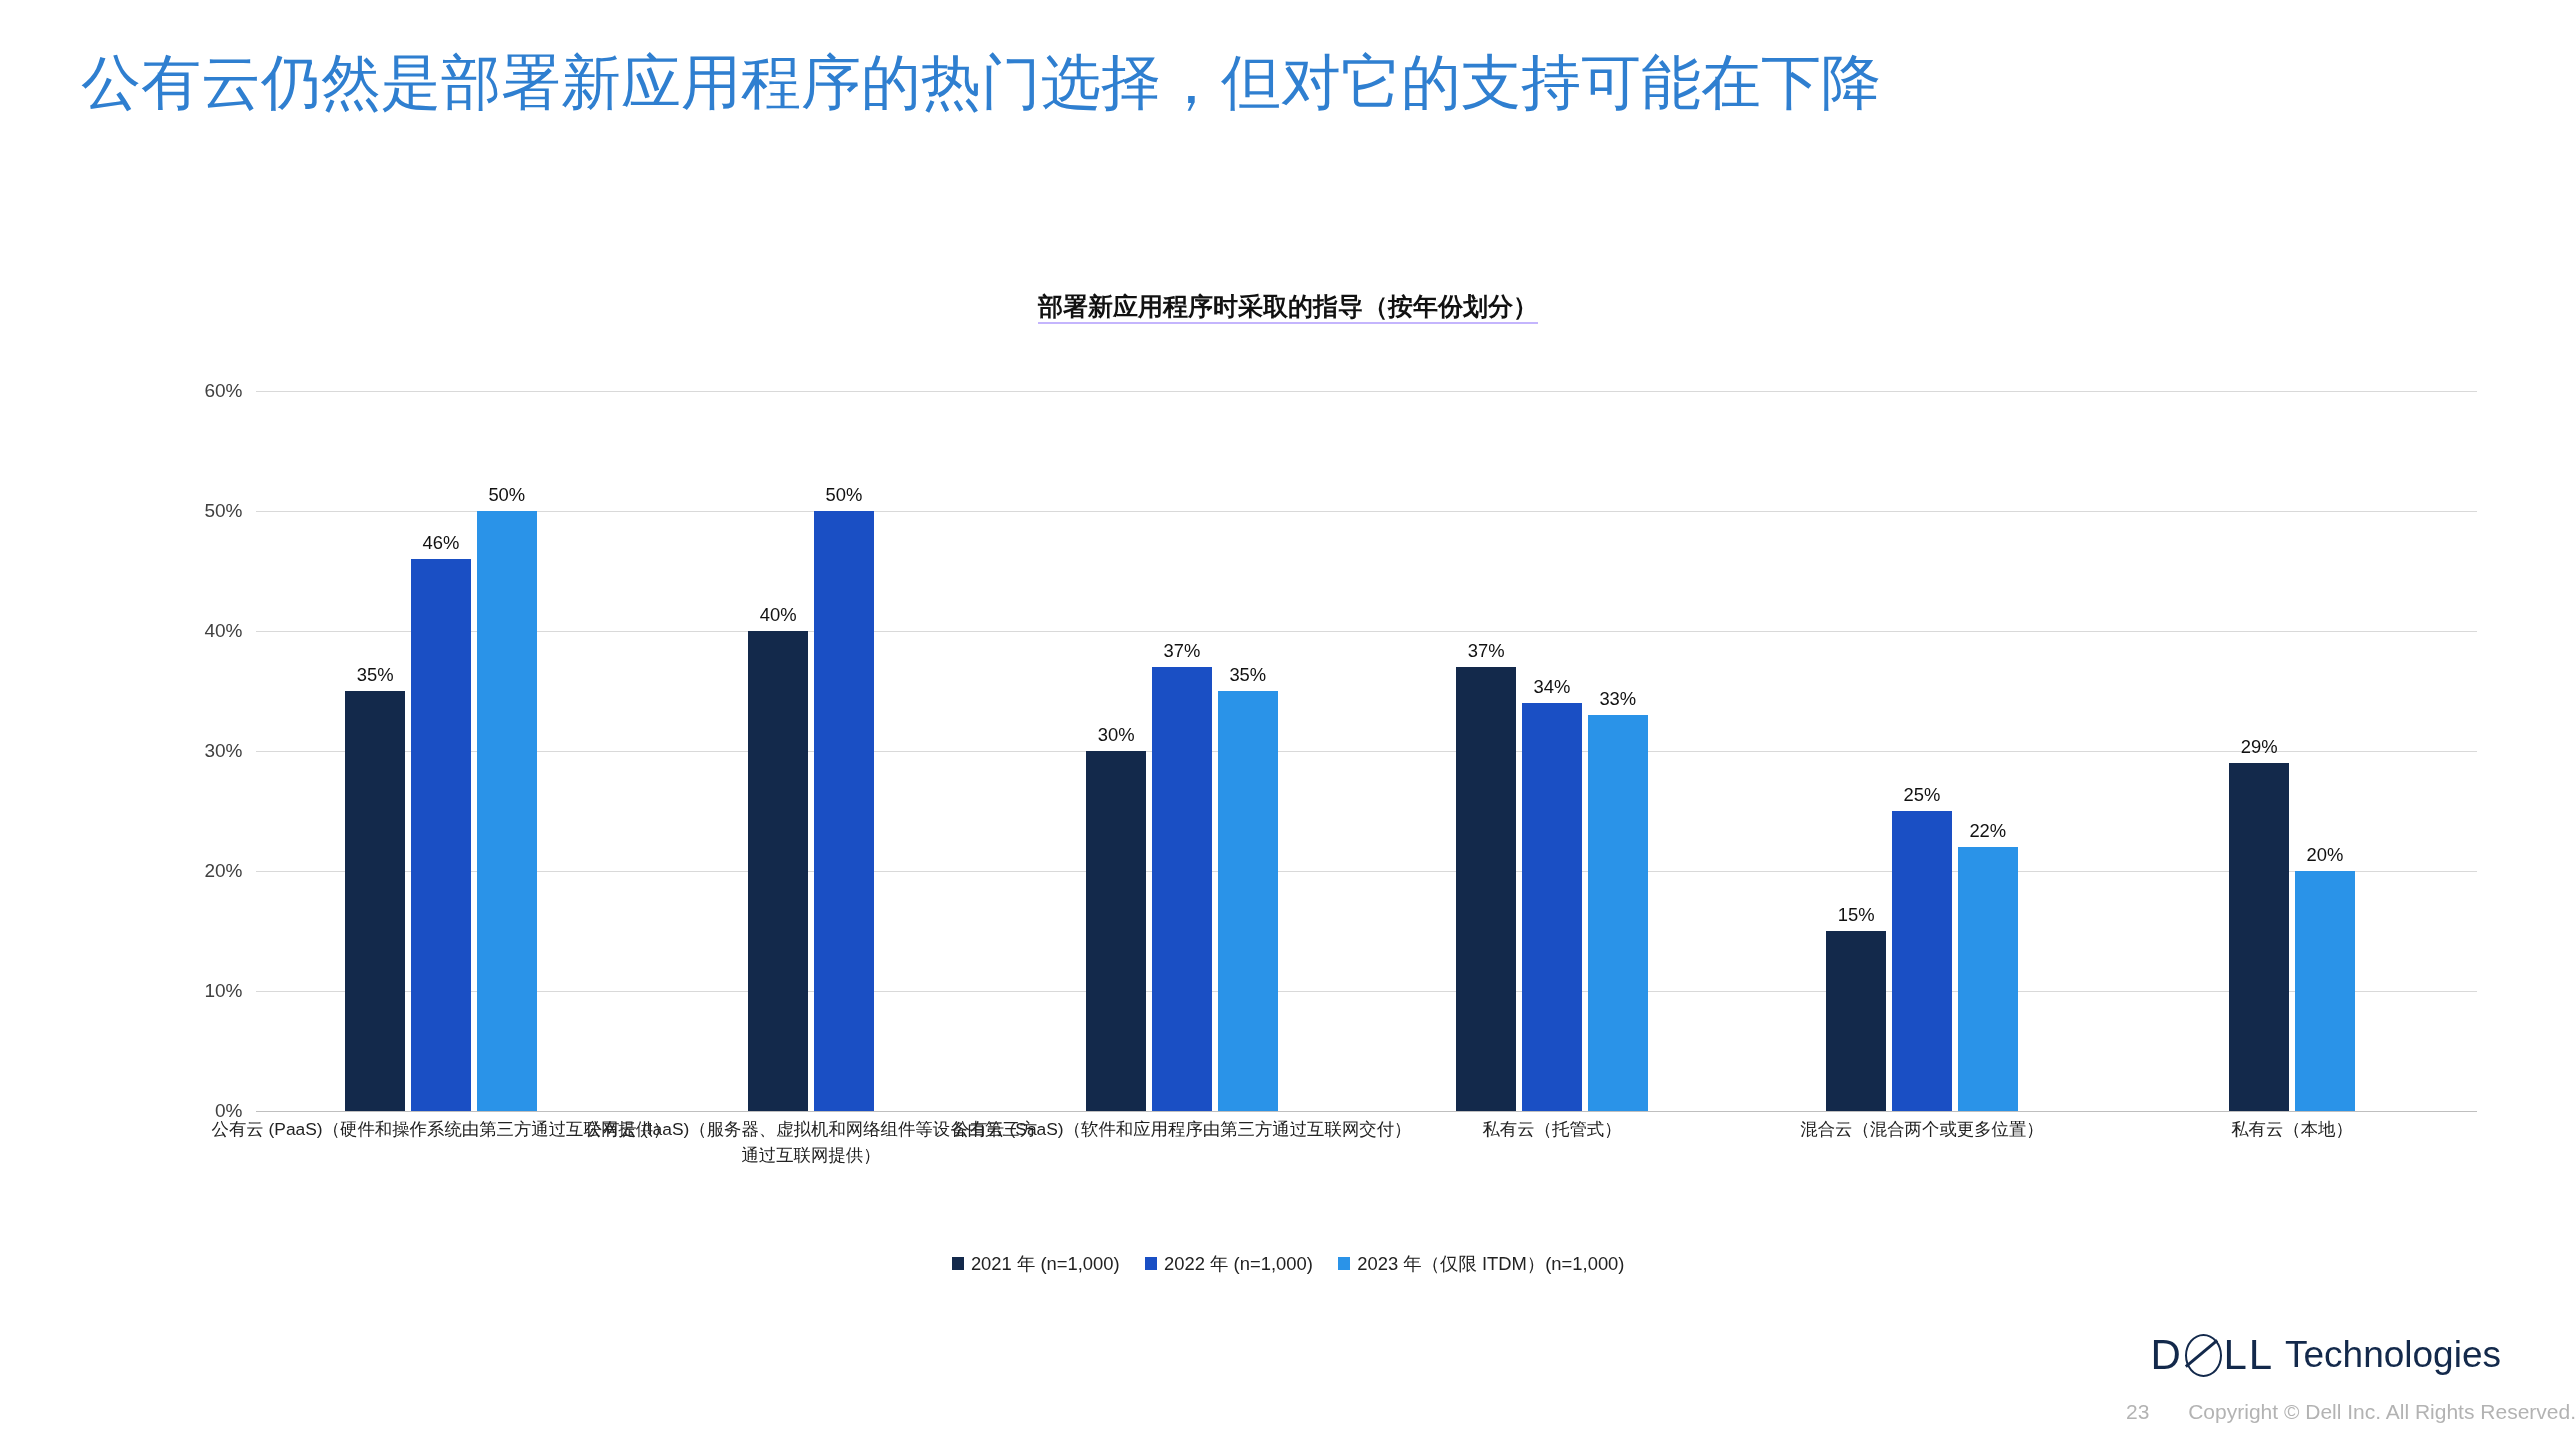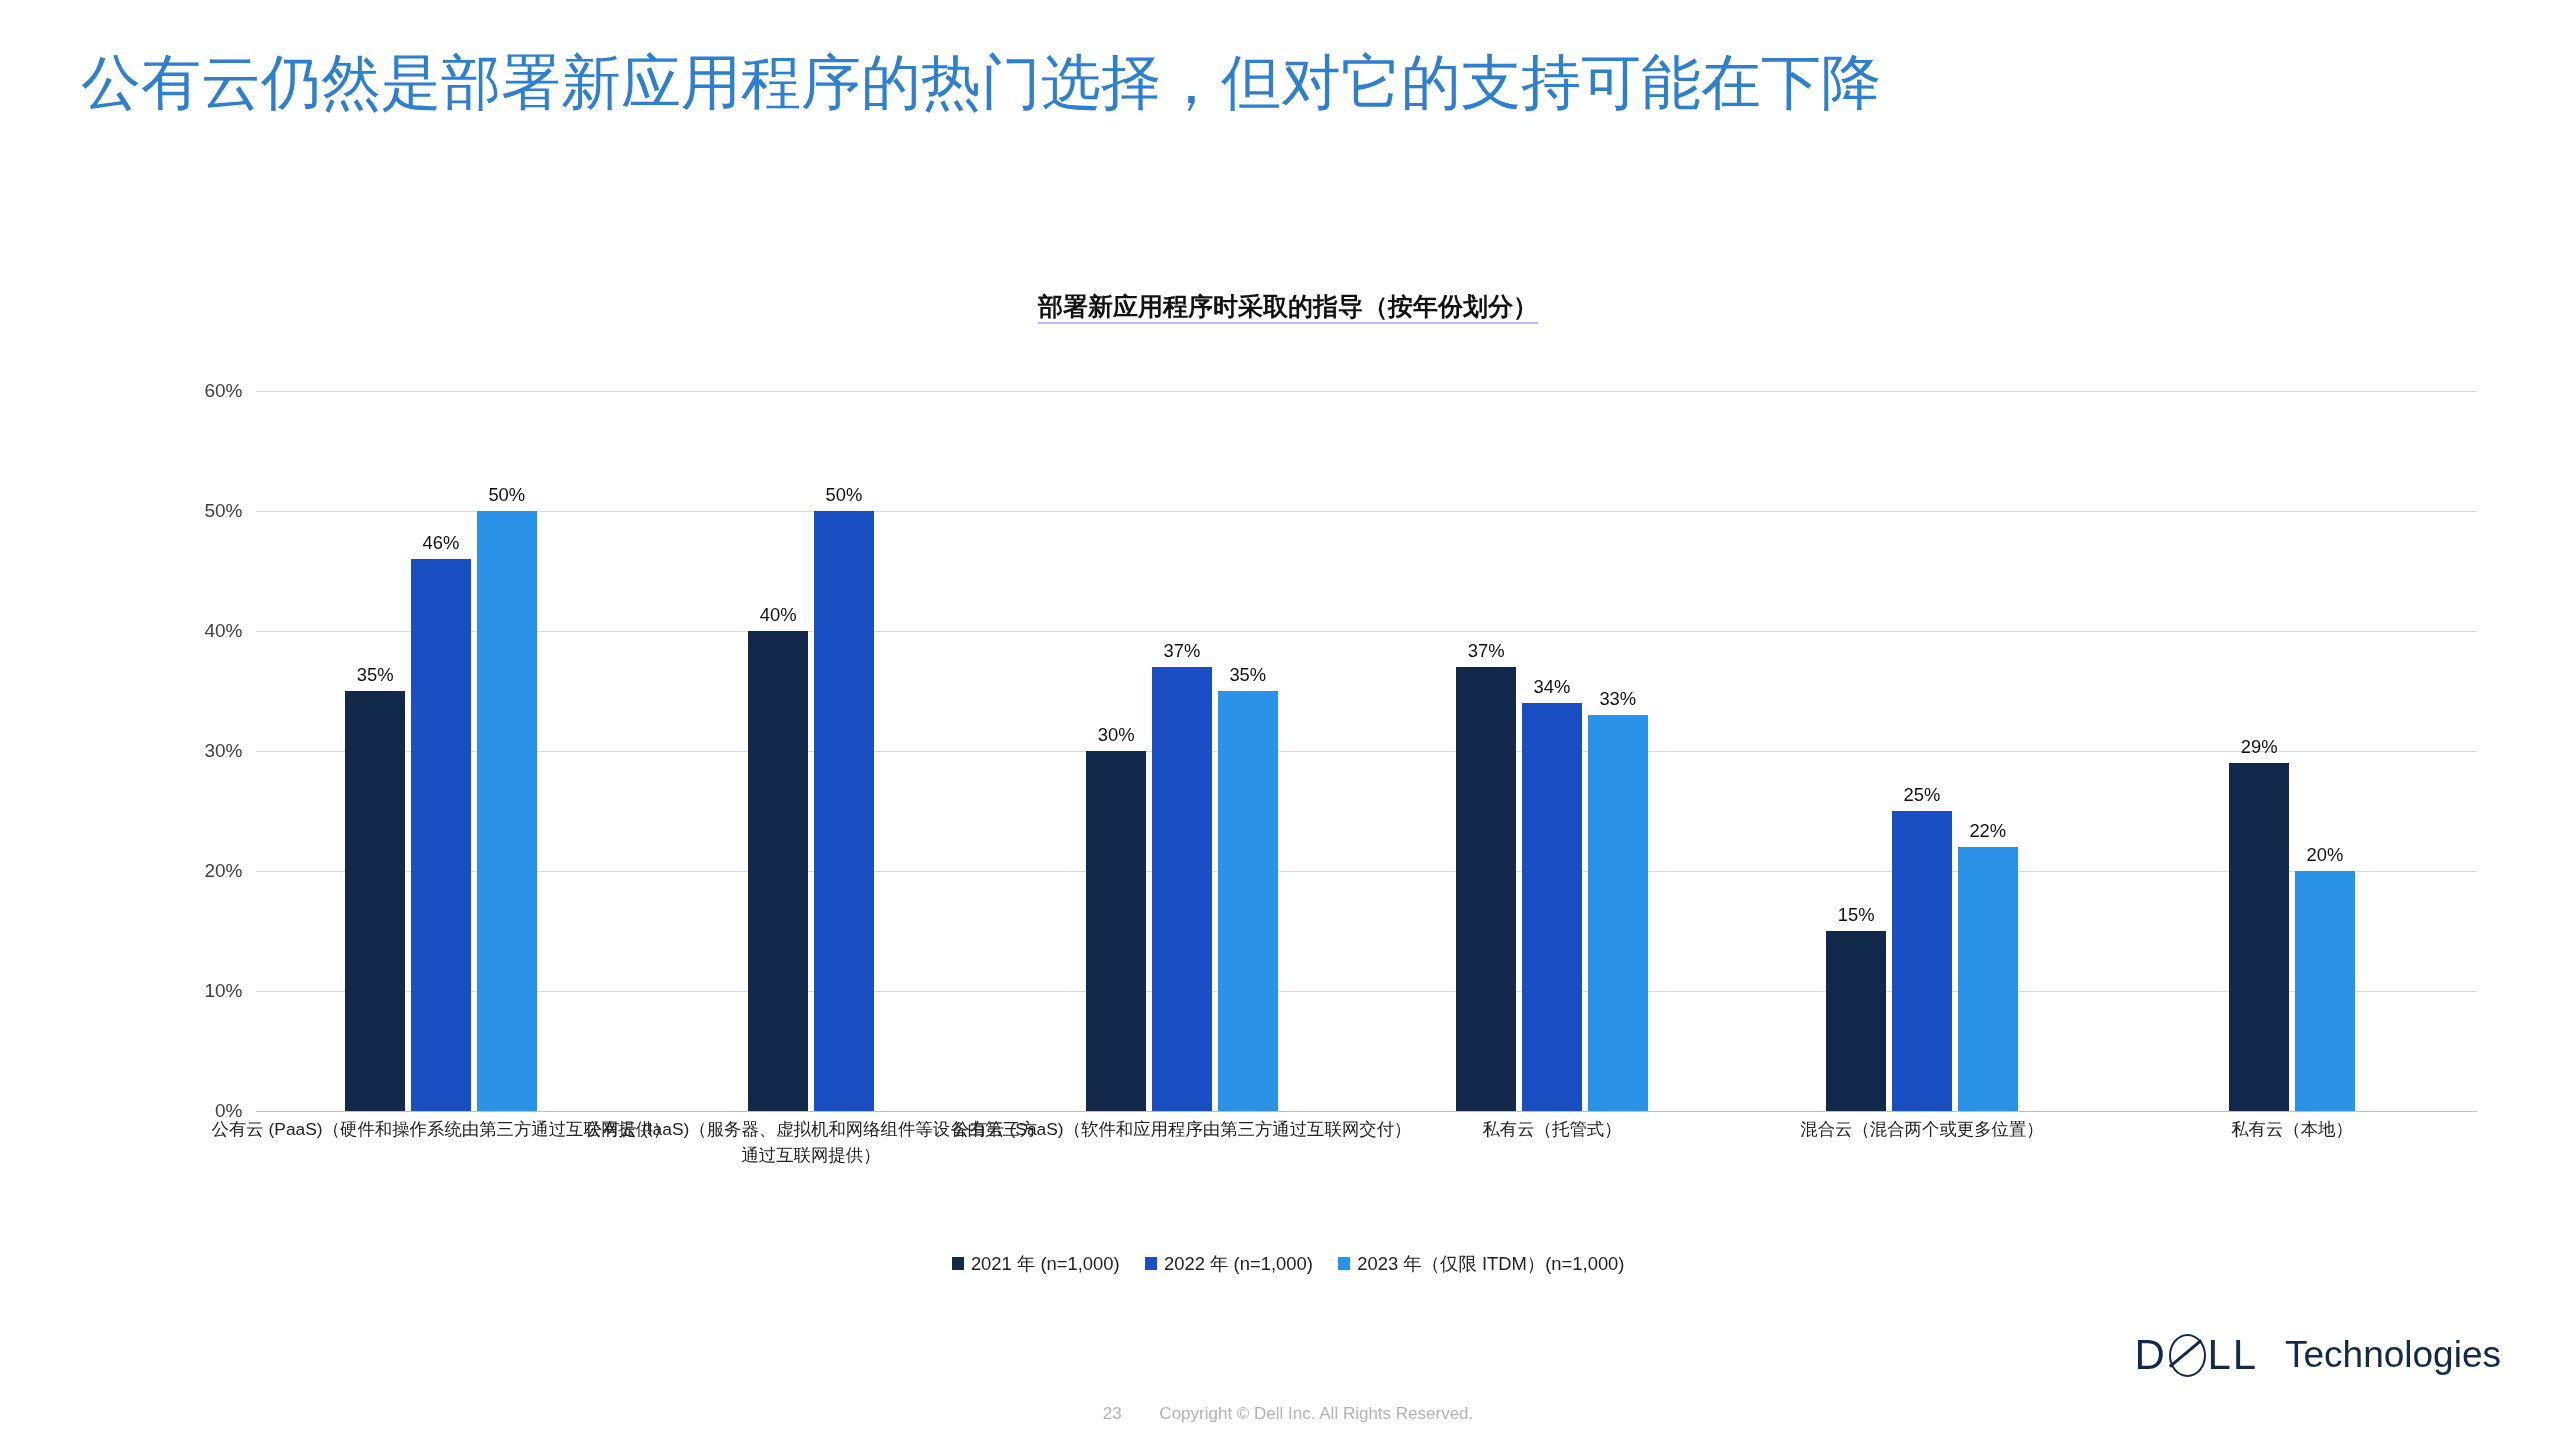--- a/index.html
+++ b/index.html
@@ -155,34 +155,34 @@
     height: 12.6px;
     display: inline-block;
   }
 
   
   #footer {
     position: absolute;
     left: 0;
     bottom: 25px;
     width: 2576px;
-    text-align: center;
-    font-size: 17px;
+    text-align: right;
+    font-size: 21px;
     color: #b3b3b3;
   }
   #footer .page-num {
     margin-right: 33px;
   }
   #dell-logo {
     position: absolute;
     right: 75px;
     bottom: 70px;
     display: flex;
     align-items: center;
-    gap: 27px;
+    gap: 11px;
     color: #1a3a6b;
   }
   #dell-logo .dell-word {
     font-size: 42px;
     letter-spacing: 1.9px;
     font-weight: 400;
     color: #13294b;
     display: flex;
     align-items: center;
   }

